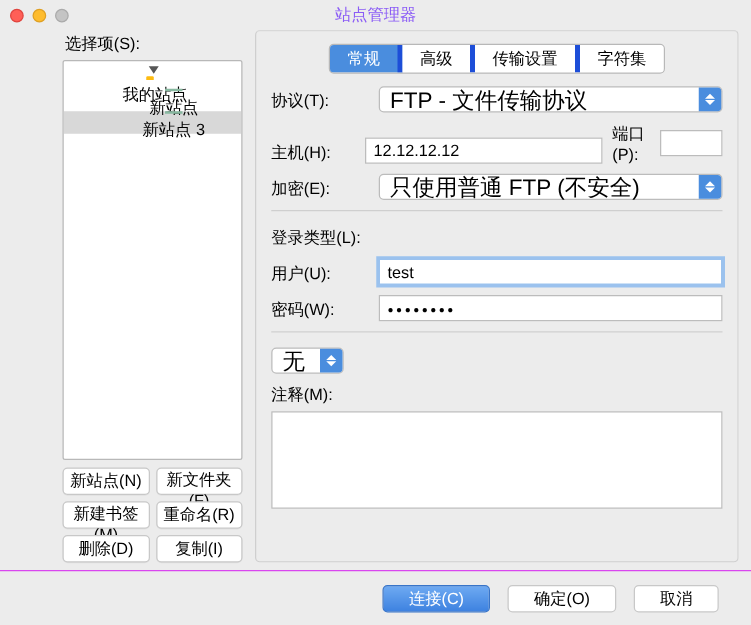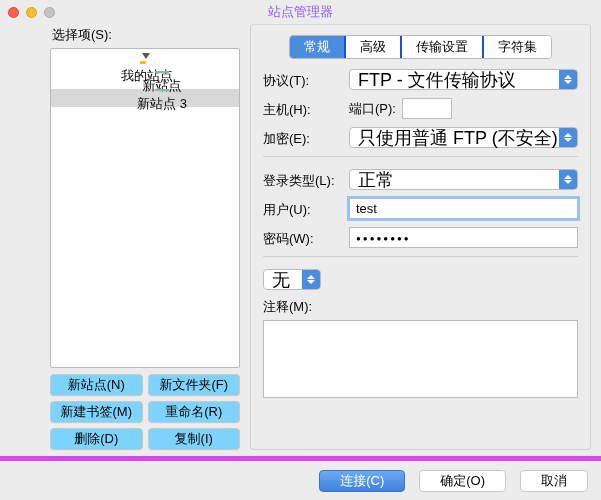--- a/index.html
+++ b/index.html
@@ -17,45 +17,45 @@
 .tree { flex: 1; background: #fff; border: 1px solid #b8b8b8; border-radius: 2px; padding: 4px 0; overflow: hidden; }
 .tree-row { display: flex; align-items: center; height: 18px; padding: 0 4px; gap: 4px; flex-direction: column; }
 .tree-row.level1 { padding-left: 8px; }
 .tree-row.level2 { padding-left: 38px; }
 .tree-row.sel { background: #d8d8d8; }
 .tri { width: 0; height: 0; border-left: 4px solid transparent; border-right: 4px solid transparent; border-top: 6px solid #565656; margin-right: 2px; }
 .folder { width: 15px; height: 12px; background: #fdbb11; border-radius: 2px 2px 1px 1px; position: relative; }
 .folder::before { content: ""; position: absolute; top: -2px; left: 0; width: 6px; height: 3px; background: #fdbb11; border-radius: 1px 1px 0 0; }
 .srv { width: 14px; height: 14px; background: linear-gradient(#cfece0, #8fcfb0); border: 0.5px solid #88b8a0; }
 .btn-grid { display: grid; grid-template-columns: 1fr 1fr; gap: 5px; margin-top: 6px; }
-.btn { background: #7dd3fc; border: 1px solid #c8c8c8; border-radius: 4px; height: 22px; font-size: 13px; cursor: default; box-shadow: 0 0.5px 0 rgba(0,0,0,0.05); }
+.btn { background: #ffffff; border: 1px solid #c8c8c8; border-radius: 4px; height: 22px; font-size: 13px; cursor: default; box-shadow: 0 0.5px 0 rgba(0,0,0,0.05); }
 .right { flex: 1; border: 1px solid #cfcfcf; border-top: 1px solid #d8d8d8; border-radius: 4px; padding: 10px 12px; background: #ececec; }
 .tabs { display: flex; justify-content: center; margin-bottom: 10px; }
 .seg { display: flex; border: 1px solid #b8b8b8; border-radius: 4px; overflow: hidden; }
-.seg-btn { padding: 2px 14px; background: #fff; border-right: 2px solid #1d4ed8; font-size: 13px; }
+.seg-btn { padding: 2px 14px; background: #fff; border-right: 4px solid #1d4ed8; font-size: 13px; }
 .seg-btn:last-child { border-right: none; }
 .seg-btn.active { background: #4a8dde; color: #fff; }
 .form-row { display: flex; align-items: flex-end; margin-bottom: 8px; gap: 8px; }
 .form-label { width: 78px; font-size: 13px; }
 .sel-wrap { flex: 1; display: flex; background: #fff; border: 1px solid #bcbcbc; border-radius: 4px; height: 21px; align-items: center; padding: 0 0 0 8px; position: relative; }
 .sel-val { flex: 1; font-size: 18px; }
 .sel-arrows { width: 18px; height: 100%; background: #4a8dde; border-radius: 0 3px 3px 0; display: flex; flex-direction: column; justify-content: center; align-items: center; gap: 1px; }
 .sel-arrows::before { content: ""; border-left: 4px solid transparent; border-right: 4px solid transparent; border-bottom: 4px solid #fff; }
 .sel-arrows::after { content: ""; border-left: 4px solid transparent; border-right: 4px solid transparent; border-top: 4px solid #fff; }
 .txt { flex: 1; background: #fff; border: 1px solid #bcbcbc; border-radius: 0; height: 21px; padding: 0 6px; font-size: 13px; }
 .txt.focus { outline: 3px solid #9bc2ee; outline-offset: -1px; border-color: #7aaee6; }
 .port-group { display: flex; align-items: center; gap: 6px; }
 .port-input { width: 50px; background: #fff; border: 1px solid #bcbcbc; height: 21px; }
 .hr { border: none; border-top: 1px solid #cfcfcf; margin: 8px 0 12px 0; }
 .pw { flex: 1; background: #fff; border: 1px solid #bcbcbc; height: 21px; padding: 0 6px; letter-spacing: 2px; font-size: 8px; line-height: 21px; }
 .bg-label { width: 92px; }
 .sel-small { display: flex; background: #fff; border: 1px solid #bcbcbc; border-radius: 4px; height: 21px; align-items: center; padding: 0 0 0 8px; }
 .sel-small .sel-val { width: 30px; }
 .textarea { width: 100%; height: 78px; background: #fff; border: 1px solid #bcbcbc; }
-.footer { height: 44px; display: flex; justify-content: flex-end; align-items: center; gap: 14px; padding: 0 13px; border-top: 5px solid #d946ef; }
+.footer { height: 44px; display: flex; justify-content: flex-end; align-items: center; gap: 14px; padding: 0 26px; border-top: 1px solid #d946ef; }
 .fbtn { height: 22px; padding: 0 20px; border-radius: 4px; border: 1px solid #c8c8c8; background: #fff; font-size: 13px; }
 .fbtn.primary { background: linear-gradient(#6eaaf2, #3e82e0); color: #fff; border-color: #3874c8; }
 </style>
 </head>
 <body>
 
 <div class="titlebar">
   <div class="traffic">
     <div class="dot red"></div>
     <div class="dot yellow"></div>
@@ -105,42 +105,39 @@
     <div class="form-row">
       <div class="form-label">协议(T):</div>
       <div class="sel-wrap">
         <span class="sel-val">FTP - 文件传输协议</span>
         <span class="sel-arrows"></span>
       </div>
     </div>
 
     <div class="form-row">
       <div class="form-label">主机(H):</div>
+      <input class="txt" style="flex: 1 1 0%;" value="12.12.12.12">
       <div class="port-group">
         <span>端口(P):</span>
         <input class="port-input" value="" style="">
       </div>
     </div>
 
     <div class="form-row">
       <div class="form-label">加密(E):</div>
       <div class="sel-wrap">
         <span class="sel-val">只使用普通 FTP (不安全)</span>
         <span class="sel-arrows"></span>
       </div>
     </div>
 
     <hr class="hr">
 
     <div class="form-row">
       <div class="form-label">登录类型(L):</div>
-      <div class="sel-wrap">
-        <span class="sel-val">正常</span>
-        <span class="sel-arrows"></span>
-      </div>
     </div>
 
     <div class="form-row">
       <div class="form-label">用户(U):</div>
       <input class="txt focus" value="test" style="">
     </div>
 
     <div class="form-row">
       <div class="form-label">密码(W):</div>
       <div class="pw">●●●●●●●●</div>

